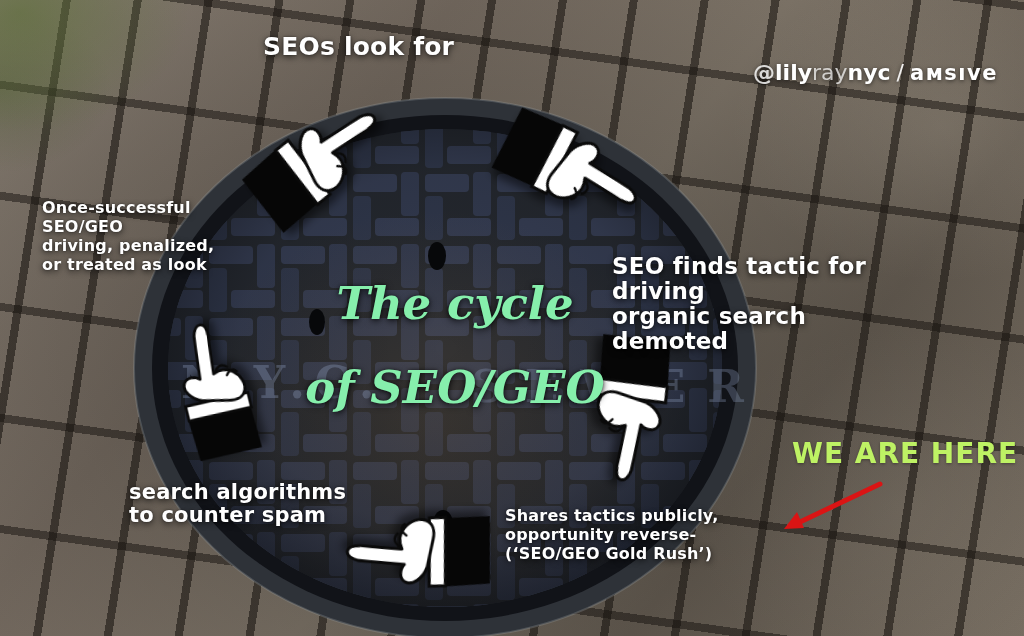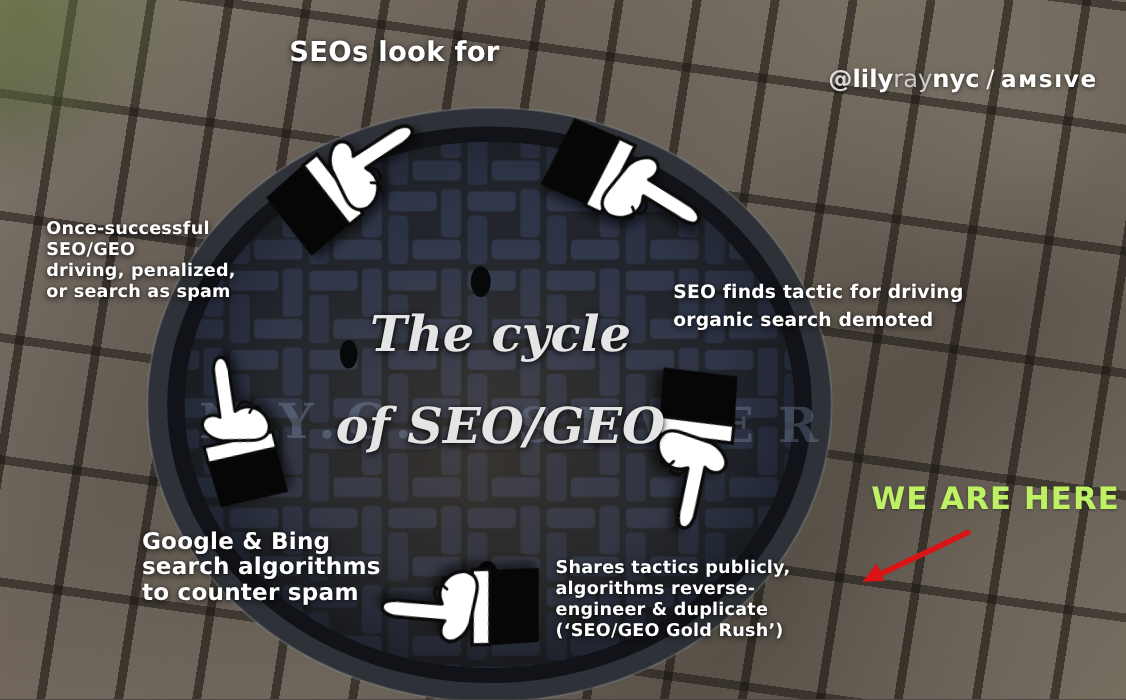--- a/index.html
+++ b/index.html
@@ -24,27 +24,27 @@
   }
   .cover-svg{position:absolute;left:133px;top:96px;width:624px;height:544px;}
   
   .lbl{
     position:absolute;color:#fff;font-weight:700;text-align:left;
     text-shadow:0 2px 6px rgba(0,0,0,.7),0 0 2px rgba(0,0,0,.45);
     z-index:5;letter-spacing:.2px;
   }
   .lbl-top{left:263px;top:33px;width:370px;font-size:25px;line-height:27px;}
   .lbl-left{left:42px;top:198px;width:248px;font-size:16px;line-height:19px;}
-  .lbl-right{left:612px;top:254px;width:310px;font-size:17px;line-height:25px;text-align:left;}
+  .lbl-right{left:612px;top:254px;width:310px;font-size:23px;line-height:25px;text-align:left;}
   .lbl-bleft{left:129px;top:481px;width:250px;font-size:21px;line-height:23px;}
   .lbl-bright{left:505px;top:506px;width:242px;font-size:16px;line-height:19px;}
   .title{
     position:absolute;left:270px;top:262px;width:370px;z-index:5;text-align:center;
     font-family:"DejaVu Serif","Liberation Serif",serif;font-style:italic;font-weight:700;
-    font-size:45px;line-height:84px;color:#e5e5e5;
+    font-size:45px;line-height:84px;color:#86efac;
     text-shadow:0 2px 7px rgba(0,0,0,.75),0 0 3px rgba(0,0,0,.5);
   }
   .watermark{
     position:absolute;top:32px;right:26px;z-index:5;font-size:22px;color:#fff;
     text-shadow:0 1px 4px rgba(0,0,0,.6);white-space:nowrap;margin-top:28px;
   }
   .watermark .wm-at{font-weight:600;color:rgba(255,255,255,.82);}
   .watermark .wm-bold{font-weight:700;}
   .watermark .wm-light{font-weight:400;color:rgba(255,255,255,.72);}
   .watermark .wm-sep{font-weight:400;padding:0 6px;color:rgba(255,255,255,.9);}
@@ -134,38 +134,36 @@
     </svg>
 
   <div class="lbl lbl-top">
     <div>SEOs look for</div>
   </div>
 
   <div class="lbl lbl-left">
     <div>Once-successful</div>
     <div>SEO/GEO</div>
     <div>driving, penalized,</div>
-    <div>or search as spam</div>
+    <div>or treated as look</div>
   </div>
 
   <div class="lbl lbl-right">
     <div>SEO finds tactic for driving</div>
     <div>organic search demoted</div>
   </div>
 
   <div class="lbl lbl-bleft">
-    <div>Google &amp; Bing</div>
     <div>search algorithms</div>
     <div>to counter spam</div>
   </div>
 
   <div class="lbl lbl-bright">
     <div>Shares tactics publicly,</div>
-    <div>algorithms reverse-</div>
-    <div>engineer &amp; duplicate</div>
+    <div>opportunity reverse-</div>
     <div>(‘SEO/GEO Gold Rush’)</div>
   </div>
 
   <div class="title">
     <div>The cycle</div>
     <div>of SEO/GEO</div>
   </div>
 
   <div class="watermark">
     <span class="wm-at">@</span><span class="wm-bold">lily</span><span class="wm-light">ray</span><span class="wm-bold">nyc</span><span class="wm-sep">/</span><span class="wm-brand">амsıve</span>

